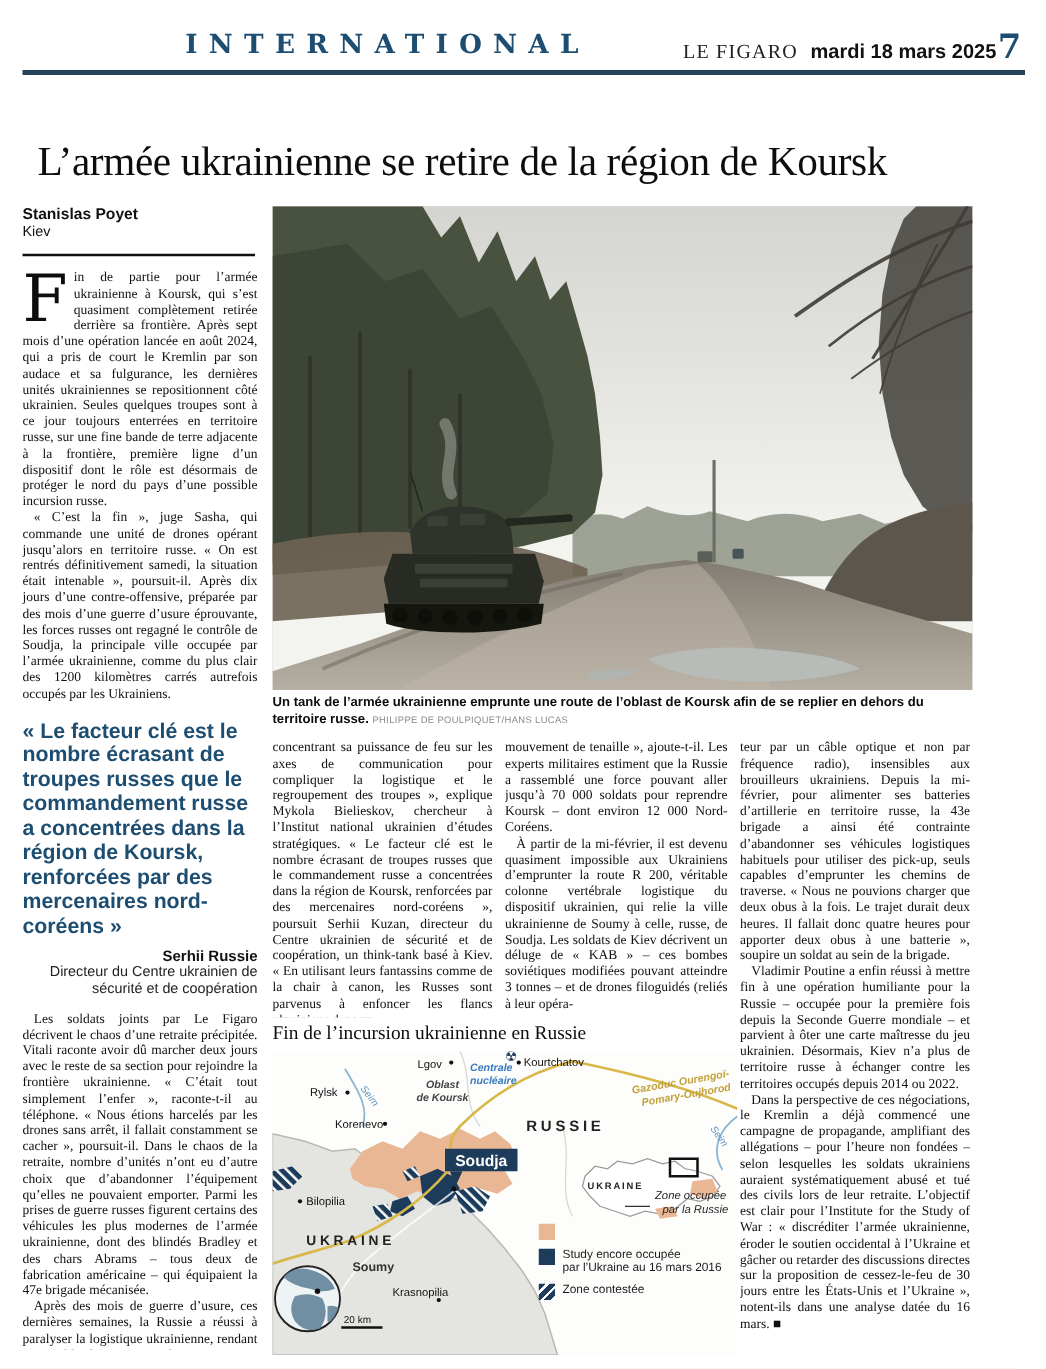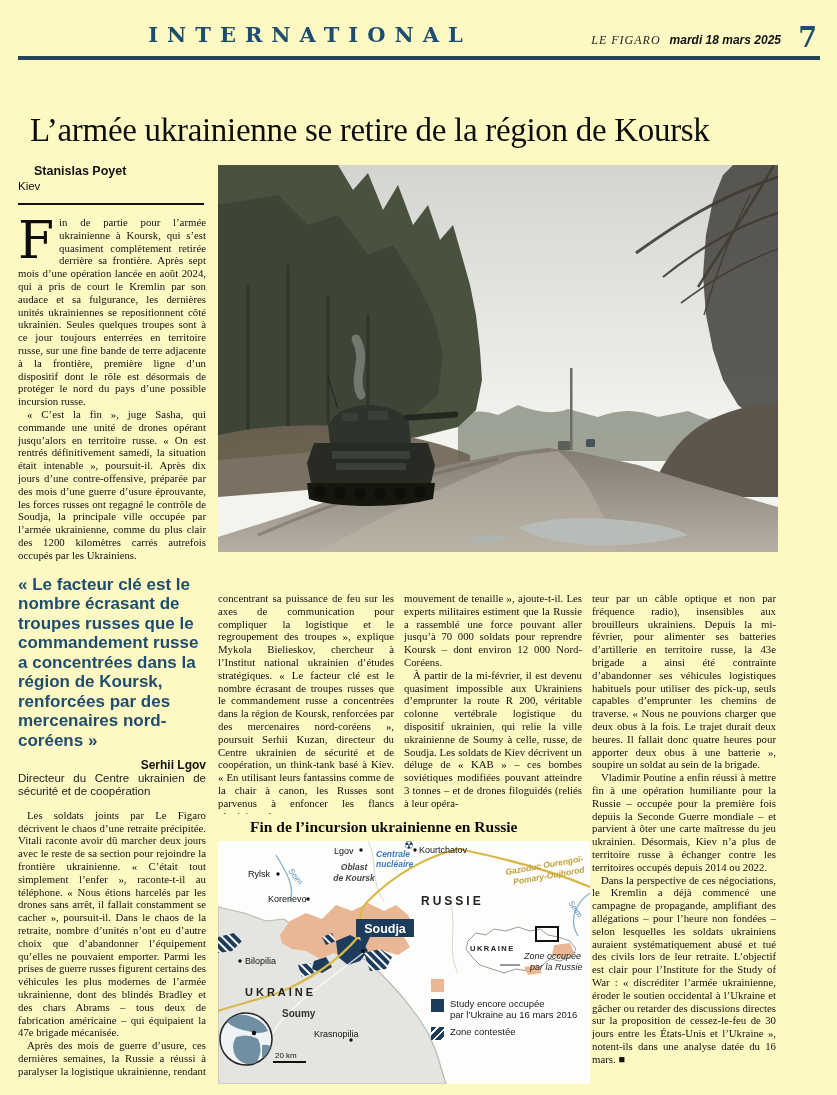--- a/index.html
+++ b/index.html
@@ -1,58 +1,58 @@
 <!DOCTYPE html>
 <html><head>
 <meta charset="utf-8">
 <style>
   html,body{margin:0;padding:0;background:#e9e9e7;}
-  #page{position:relative;width:837px;height:1095px;background:#fef9c3;margin:0 auto;overflow:hidden;
+  #page{position:relative;width:837px;height:1095px;background:#ffffff;margin:0 auto;overflow:hidden;
         font-family:"Liberation Serif",serif;color:#111;}
   
   .section-title{position:absolute;left:140px;top:22px;width:340px;text-align:center;
      font-family:"DejaVu Serif",serif;font-weight:bold;font-size:21px;letter-spacing:9px;color:#1d4d70;}
-  .brandline{position:absolute;right:56px;top:33px;font-size:12px;white-space:nowrap;font-style:italic;}
+  .brandline{position:absolute;right:40px;top:33px;font-size:16px;white-space:nowrap;}
   .brand{font-family:"Liberation Serif",serif;letter-spacing:1px;color:#222;}
   .date{font-family:"Liberation Sans",sans-serif;font-weight:bold;color:#111;margin-left:6px;}
   .pagenum{position:absolute;right:20px;top:22px;font-family:"DejaVu Serif",serif;
      font-weight:bold;font-size:27px;color:#1d4d70;}
   .thick-rule{position:absolute;left:18px;top:56px;width:802px;height:4px;background:#264459;}
   
   .headline{position:absolute;left:18px;top:100px;width:790px;font-size:33px;line-height:36px;
      font-family:"Liberation Serif",serif;color:#0d0d0d;letter-spacing:-0.3px;}
   .byline{position:absolute;left:18px;top:164px;font-family:"Liberation Sans",sans-serif;}
-  .byline .author{font-weight:bold;font-size:12.5px;margin-left:16px;}
+  .byline .author{font-weight:bold;font-size:12.5px;}
   .byline .loc{font-size:11.5px;margin-top:2px;}
   .byline-rule{position:absolute;left:18px;top:203px;width:186px;height:2px;background:#111;}
   
   .col{position:absolute;font-size:10.8px;line-height:12.8px;text-align:justify;overflow:hidden;}
   .col p{margin:0;text-indent:9px;}
   .col p.noindent{text-indent:0;}
   #col1{left:18px;top:216px;width:188px;height:864px;}
   #col2{left:218px;top:592px;width:176px;height:222px;}
   #col3{left:404px;top:592px;width:178px;height:222px;}
   #col4{left:592px;top:592px;width:184px;height:478px;}
   .dropcap{float:left;font-family:"DejaVu Serif",serif;font-size:52px;line-height:44px;
      padding:2px 5px 0 0;color:#0d0d0d;}
   
   .pullquote{margin-top:13px;font-family:"Liberation Sans",sans-serif;font-weight:bold;
      font-size:17px;line-height:19.5px;color:#1d4d70;text-align:left;}
   .pq-author{margin-top:9px;text-align:right;font-family:"Liberation Sans",sans-serif;
      font-weight:bold;font-size:12px;color:#111;}
-  .pq-role{font-family:"Liberation Sans",sans-serif;font-size:11.5px;
+  .pq-role{text-align:right;font-family:"Liberation Sans",sans-serif;font-size:11.5px;
      line-height:13.5px;color:#222;margin-bottom:10px;}
   
   #photo{position:absolute;left:218px;top:165px;width:560px;height:387px;background:#cfcfcb;}
   .caption{position:absolute;left:218px;top:556px;width:562px;
      font-family:"Liberation Sans",sans-serif;font-size:10.5px;line-height:12.5px;font-weight:bold;color:#0d0d0d;}
   .credit{font-weight:normal;font-size:7.5px;color:#8a8a88;letter-spacing:.3px;}
   
   #map{position:absolute;left:218px;top:818px;width:372px;height:272px;}
-  .map-title{font-family:"Liberation Serif",serif;font-weight:bold;font-size:15.5px;color:#0d0d0d;margin-left:32px;}
+  .map-title{font-family:"Liberation Serif",serif;font-weight:normal;font-size:15.5px;color:#0d0d0d;}
   #map svg{position:absolute;left:0;top:23px;}
   .legend{position:absolute;left:213px;top:160px;width:162px;font-family:"Liberation Sans",sans-serif;}
   .legend-row{display:flex;gap:6px;margin-bottom:6px;}
   .swatch{width:13px;height:13px;flex:0 0 13px;margin-top:1px;}
   .sw-salmon{background:#eab795;}
   .sw-navy{background:#1d3b5a;}
   .sw-striped{background:repeating-linear-gradient(135deg,#1d3b5a 0 4px,#fff 4px 6px);}
   .legend-label{font-size:9.5px;line-height:11px;color:#1a1a1a;}
   .mapsans{font-family:"Liberation Sans",sans-serif;}
 </style>
@@ -133,26 +133,30 @@
           <circle cx="14" cy="105" r="6"></circle>
             <circle cx="34" cy="106" r="6"></circle>
             <circle cx="54" cy="107" r="6"></circle>
           <circle cx="74" cy="107" r="6"></circle>
             <circle cx="94" cy="106" r="6"></circle>
             <circle cx="114" cy="105" r="6"></circle>
         </g>
       </g>
     </svg>
   </div>
+  <div class="caption">
+    <span>Un tank de l’armée ukrainienne emprunte une route de l’oblast de Koursk afin de se replier en dehors du territoire russe.</span>
+    <span class="credit">PHILIPPE DE POULPIQUET/HANS LUCAS</span>
+  </div>
 
   <div id="col1" class="col">
     <p class="noindent"><span class="dropcap">F</span><span>in de partie pour l’armée ukrainienne à Koursk, qui s’est quasiment complètement retirée derrière sa frontière. Après sept mois d’une opération lancée en août 2024, qui a pris de court le Kremlin par son audace et sa fulgurance, les dernières unités ukrainiennes se repositionnent côté ukrainien. Seules quelques troupes sont à ce jour toujours enterrées en territoire russe, sur une fine bande de terre adjacente à la frontière, première ligne d’un dispositif dont le rôle est désormais de protéger le nord du pays d’une possible incursion russe.</span></p>
     <p>« C’est la fin », juge Sasha, qui commande une unité de drones opérant jusqu’alors en territoire russe. « On est rentrés définitivement samedi, la situation était intenable », poursuit-il. Après dix jours d’une contre-offensive, préparée par des mois d’une guerre d’usure éprouvante, les forces russes ont regagné le contrôle de Soudja, la principale ville occupée par l’armée ukrainienne, comme du plus clair des 1200 kilomètres carrés autrefois occupés par les Ukrainiens.</p>
     <div class="pullquote">« Le facteur clé est le nombre écrasant de troupes russes que le commandement russe a concentrées dans la région de Koursk, renforcées par des mercenaires nord-coréens »</div>
-    <div class="pq-author">Serhii Lgov</div>
+    <div class="pq-author">Serhii Russie</div>
     <div class="pq-role">Directeur du Centre ukrainien de sécurité et de coopération</div>
     <p>Les soldats joints par Le Figaro décrivent le chaos d’une retraite précipitée. Vitali raconte avoir dû marcher deux jours avec le reste de sa section pour rejoindre la frontière ukrainienne. « C’était tout simplement l’enfer », raconte-t-il au téléphone. « Nous étions harcelés par les drones sans arrêt, il fallait constamment se cacher », poursuit-il. Dans le chaos de la retraite, nombre d’unités n’ont eu d’autre choix que d’abandonner l’équipement qu’elles ne pouvaient emporter. Parmi les prises de guerre russes figurent certains des véhicules les plus modernes de l’armée ukrainienne, dont des blindés Bradley et des chars Abrams – tous deux de fabrication américaine – qui équipaient la 47e brigade mécanisée.</p>
     <p>Après des mois de guerre d’usure, ces dernières semaines, la Russie a réussi à paralyser la logistique ukrainienne, rendant impossible le maintien des troupes sur leurs positions. « La Russie a isolé la zone de combat en</p>
   </div>
 
   <div id="col2" class="col">
     <p class="noindent">concentrant sa puissance de feu sur les axes de communication pour compliquer la logistique et le regroupement des troupes », explique Mykola Bielieskov, chercheur à l’Institut national ukrainien d’études stratégiques. « Le facteur clé est le nombre écrasant de troupes russes que le commandement russe a concentrées dans la région de Koursk, renforcées par des mercenaires nord-coréens », poursuit Serhii Kuzan, directeur du Centre ukrainien de sécurité et de coopération, un think-tank basé à Kiev. « En utilisant leurs fantassins comme de la chair à canon, les Russes sont parvenus à enfoncer les flancs ukrainiens dans un</p>
   </div>
 
   <div id="col3" class="col">

